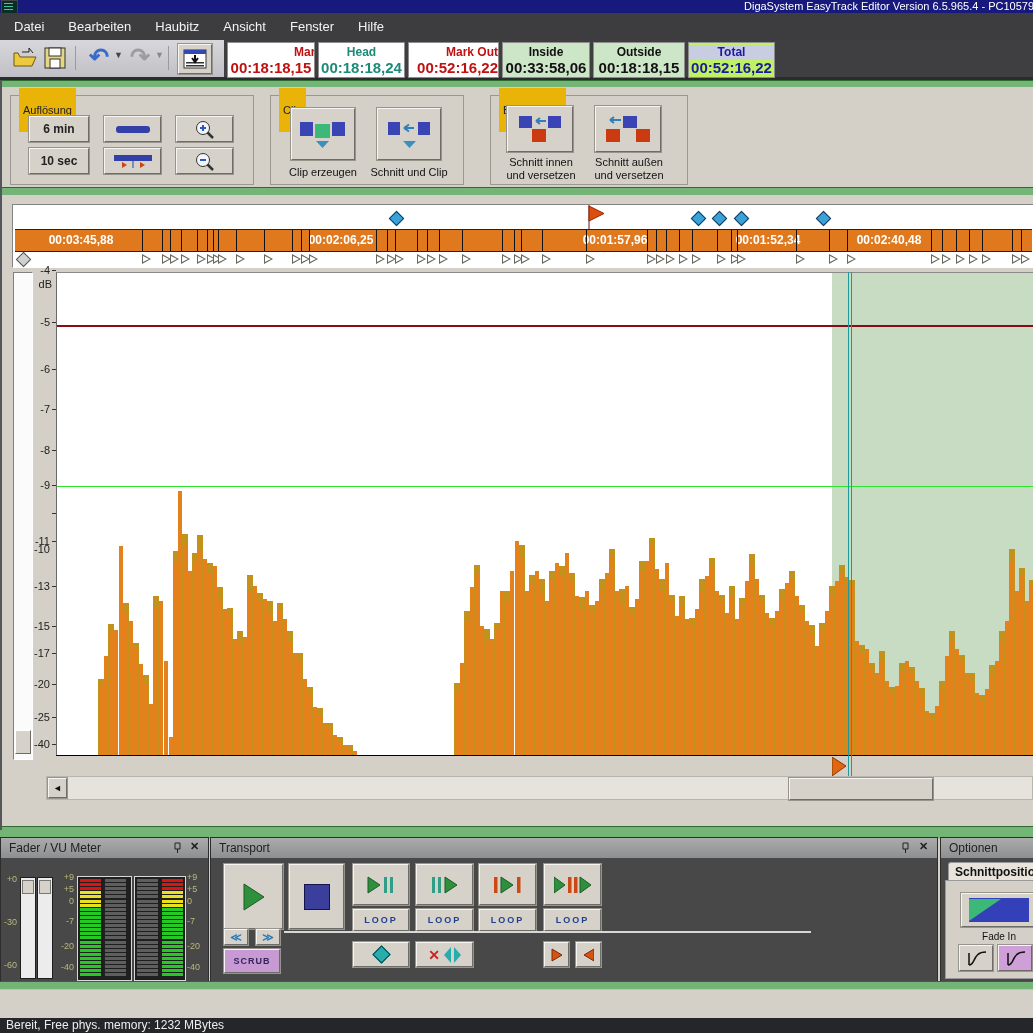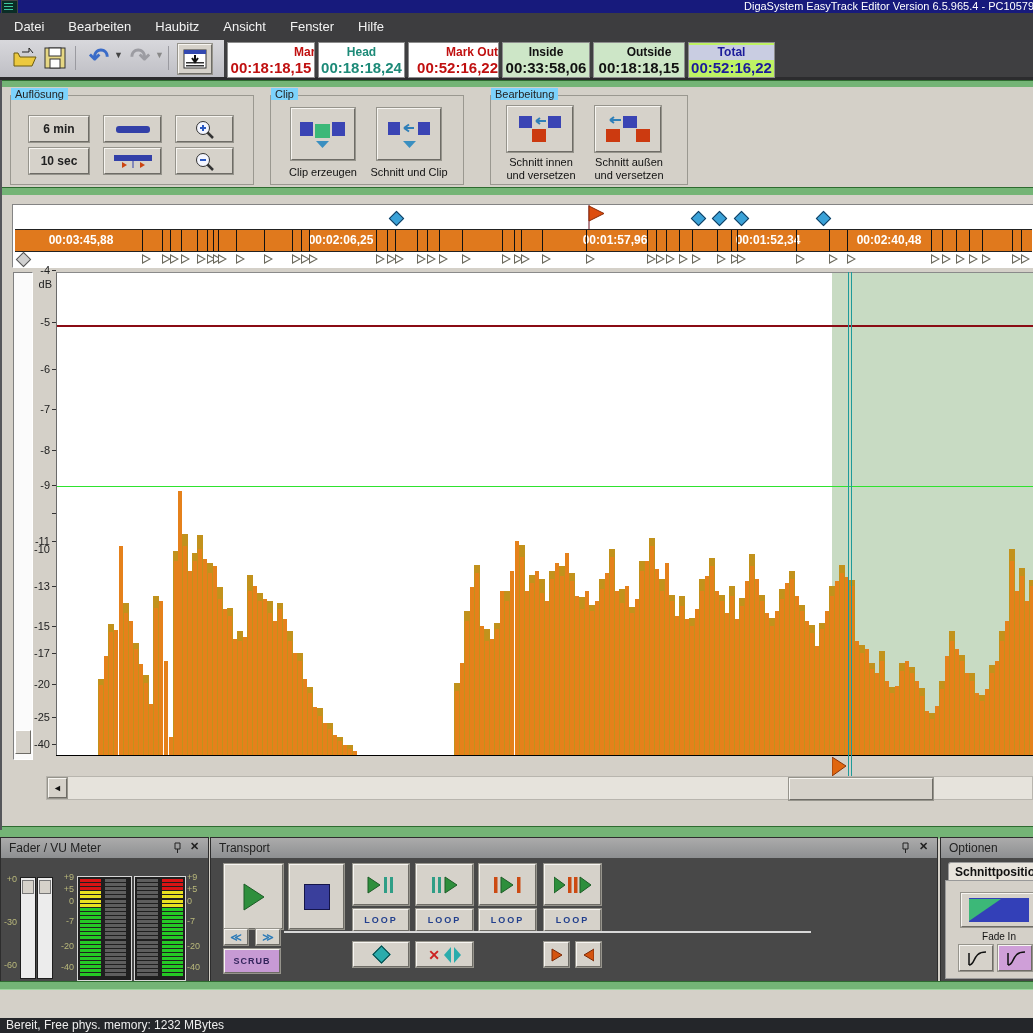--- a/index.html
+++ b/index.html
@@ -2,21 +2,21 @@
 <html><head>
 <meta charset="utf-8">
 <style>
   html,body{margin:0;padding:0;background:#888;}
   #app{position:relative;width:1033px;height:1033px;background:#d4d0c8;overflow:hidden;
        font-family:"Liberation Sans",sans-serif;-webkit-font-smoothing:antialiased;}
   .abs{position:absolute;}
   .btn3d{background:#d6d2ca;border:1px solid;border-color:#f7f5f1 #6e6c66 #6e6c66 #f7f5f1;
          box-shadow:0 0 0 1px #96948c;display:flex;align-items:center;justify-content:center;}
   .grp{border:1px solid #9a9890;}
-  .grplab{position:absolute;top:-8px;left:0;background:#7dd3fc;padding:0 4px;font-size:11px;color:#222;}
+  .grplab{position:absolute;top:-8px;left:8px;background:#eab308;padding:16px 4px;font-size:11px;color:#222;}
   .greenstrip{background:#74b476;border-top:1px solid #2e6b30;border-bottom:1px solid #9ed69e;}
   .paneltitle{height:20px;background:linear-gradient(#ababab,#8d8f91);color:#222;font-size:12px;
               display:flex;align-items:center;padding-left:8px;border-bottom:1px solid #5a5a5a;}
   .panelbody{position:absolute;left:0;top:20px;right:0;bottom:0;background:#484848;}
   .panel{position:absolute;background:#484848;border:1px solid #2d2d2d;overflow:hidden;}
   .vulab{color:#b9b87b;font-size:9px;position:absolute;}
   .cutm{position:absolute;width:0;height:0;border-top:5px solid transparent;
         border-bottom:5px solid transparent;border-left:9px solid #6b695d;}
   .cutm::after{content:"";position:absolute;left:-8px;top:-3px;width:0;height:0;
         border-top:3px solid transparent;border-bottom:3px solid transparent;border-left:6px solid #fff;}
@@ -95,21 +95,21 @@
         </div>
         <div class="tc-box" style="position: absolute; left: 408px; top: 2px; width: 89px; height: 34px; background: rgb(255, 255, 255); border: 1px solid rgb(141, 141, 141); text-align: right;">
           <div class="tc-lab" style="position: absolute; left: 0px; top: 2px; width: 100%; background: rgb(255, 255, 255); color: rgb(192, 16, 16);">Mark Out</div>
           <div class="tc-val" style="position: absolute; left: 0px; top: 16px; width: 100%; color: rgb(192, 16, 16);">00:52:16,22</div>
         </div>
         <div class="tc-box" style="position: absolute; left: 502px; top: 2px; width: 86px; height: 34px; background: rgb(205, 230, 199); border: 1px solid rgb(141, 141, 141); text-align: center;">
           <div class="tc-lab" style="position: absolute; left: 0px; top: 2px; width: 100%; background: rgb(205, 230, 199); color: rgb(17, 17, 17);">Inside</div>
           <div class="tc-val" style="position: absolute; left: 0px; top: 16px; width: 100%; color: rgb(17, 17, 17);">00:33:58,06</div>
         </div>
         <div class="tc-box" style="position: absolute; left: 593px; top: 2px; width: 90px; height: 34px; background: rgb(205, 230, 199); border: 1px solid rgb(141, 141, 141); text-align: center;">
-          <div class="tc-lab" style="position: absolute; left: 0px; top: 2px; width: 100%; background: rgb(205, 230, 199); color: rgb(17, 17, 17); padding-left: 10px;">Outside</div>
+          <div class="tc-lab" style="position: absolute; left: 0px; top: 2px; width: 100%; background: rgb(205, 230, 199); color: rgb(17, 17, 17);">Outside</div>
           <div class="tc-val" style="position: absolute; left: 0px; top: 16px; width: 100%; color: rgb(17, 17, 17);">00:18:18,15</div>
         </div>
         <div class="tc-box" style="position: absolute; left: 688px; top: 2px; width: 85px; height: 34px; background: #bef264; border: 1px solid rgb(141, 141, 141); text-align: center;">
           <div class="tc-lab" style="position: absolute; left: 0px; top: 2px; width: 100%; background: rgb(201, 205, 226); color: rgb(27, 27, 154);">Total</div>
           <div class="tc-val" style="position: absolute; left: 0px; top: 16px; width: 100%; color: rgb(27, 27, 154);">00:52:16,22</div>
         </div>
       </div>
   </div>
 
   <div class="abs greenstrip" style="left:0;top:80px;width:1033px;height:7px;"></div>

